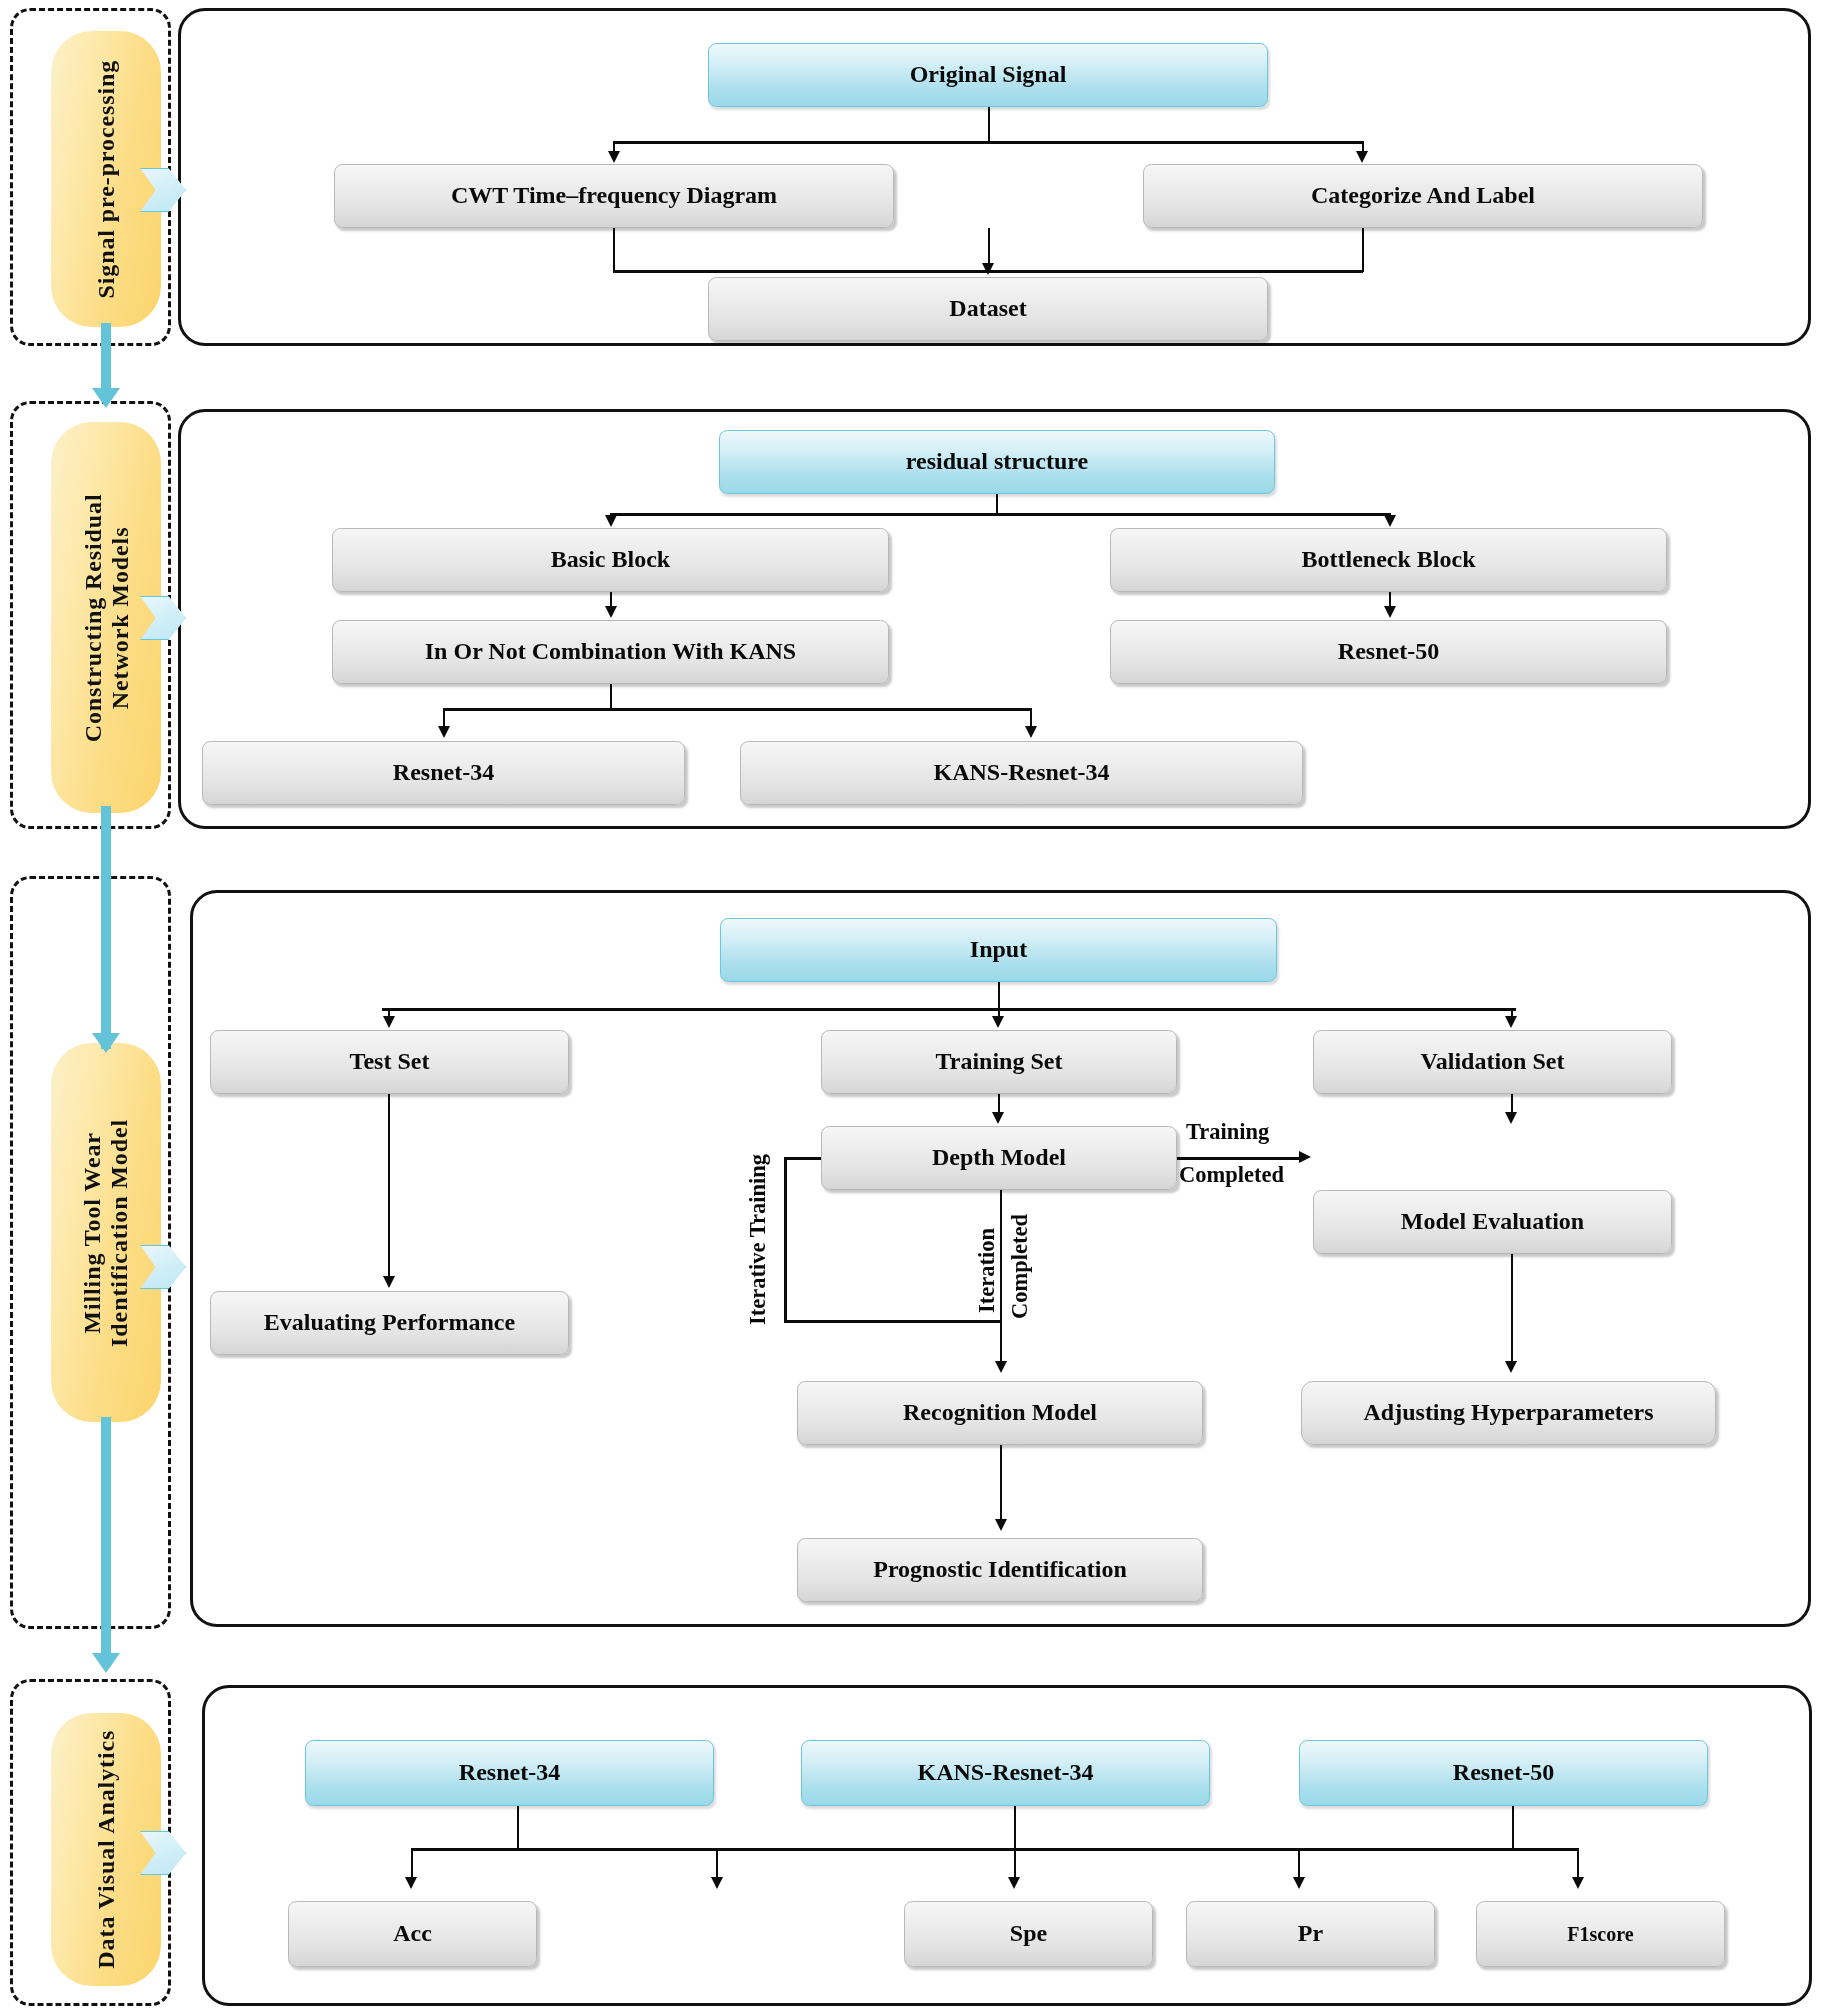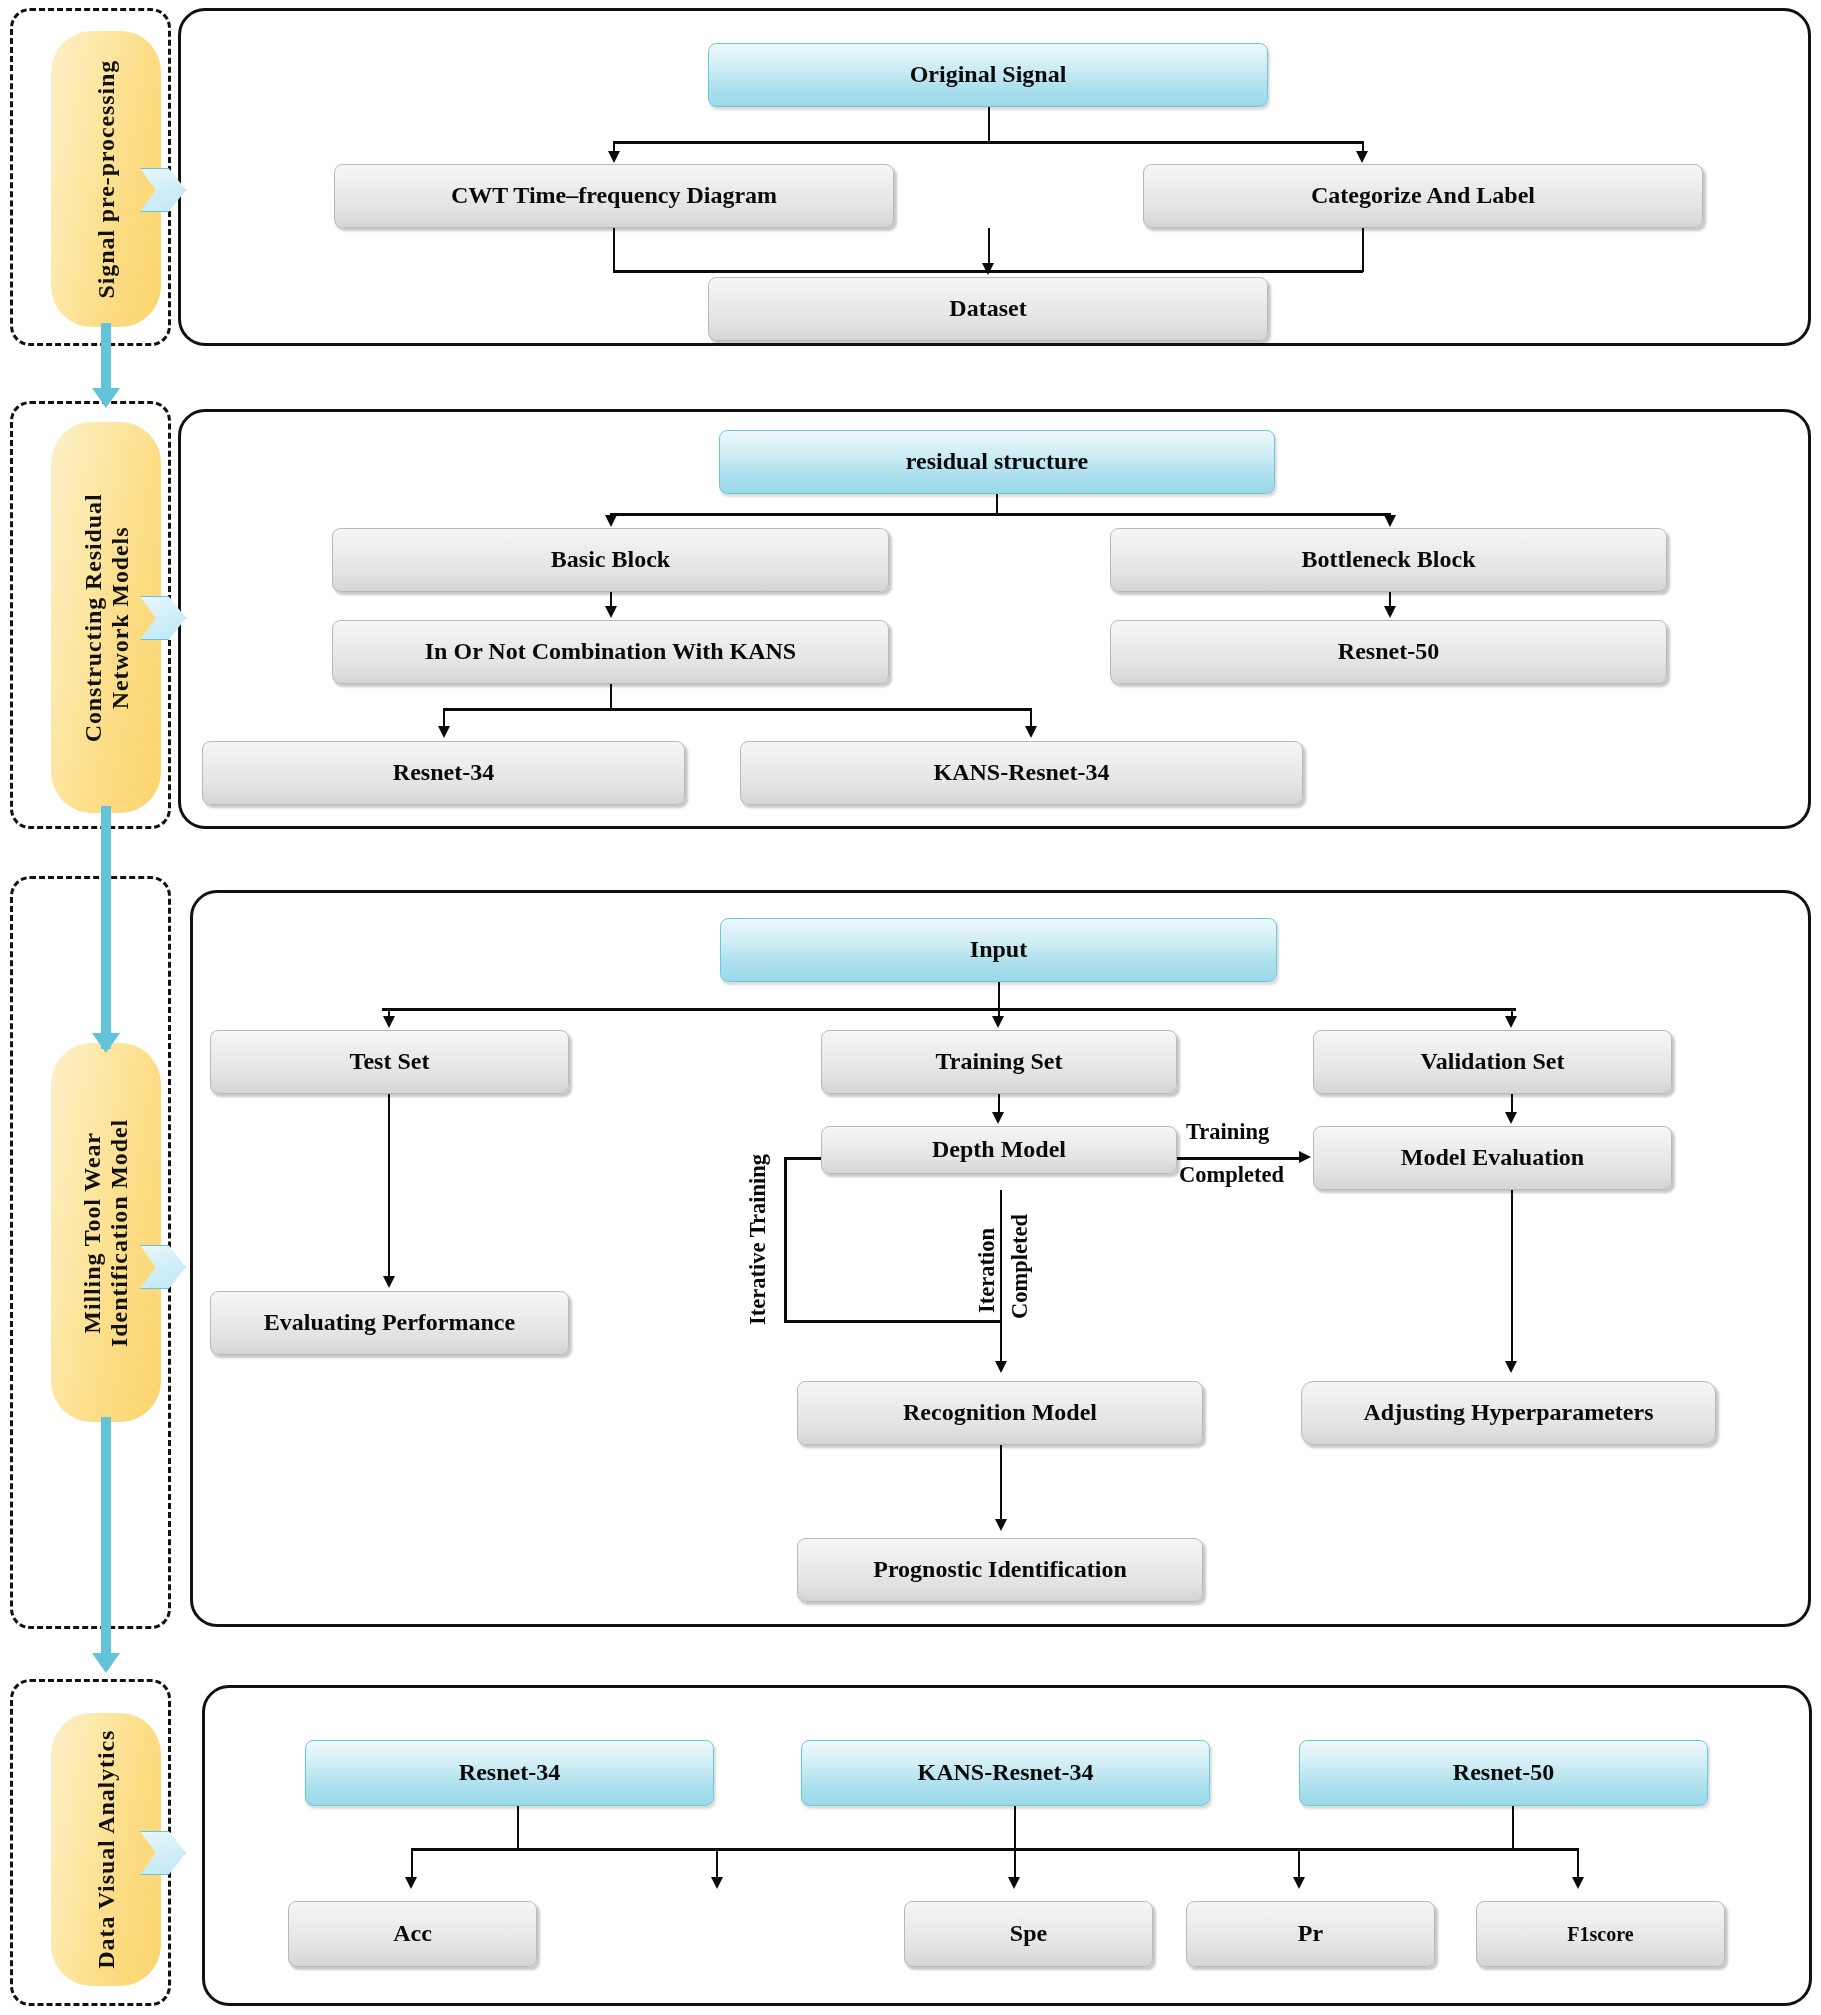--- a/index.html
+++ b/index.html
@@ -244,23 +244,23 @@
   <div class="chevron" style="left:140px; top:1245px;"></div>
 
   <div class="node blue" style="left:720px; top:918px; width:557px; height:64px; font-size:24px;">Input</div>
 
   <div class="node grey" style="left:210px; top:1030px; width:359px; height:64px; font-size:24px;">Test Set</div>
 
   <div class="node grey" style="left:821px; top:1030px; width:356px; height:64px; font-size:24px;">Training Set</div>
 
   <div class="node grey" style="left:1313px; top:1030px; width:359px; height:64px; font-size:24px;">Validation Set</div>
 
-  <div class="node grey" style="left:821px; top:1126px; width:356px; height:48px; font-size:24px;">Depth Model</div>
-
-  <div class="node grey" style="left:1313px; top:1126px; width:359px; height:64px; font-size:24px;">Model Evaluation</div>
+  <div class="node grey" style="left:821px; top:1126px; width:356px; height:64px; font-size:24px;">Depth Model</div>
+
+  <div class="node grey" style="left:1313px; top:1190px; width:359px; height:64px; font-size:24px;">Model Evaluation</div>
 
   <div class="node grey" style="left:210px; top:1291px; width:359px; height:64px; font-size:24px;">Evaluating Performance</div>
 
   <div class="node grey" style="left:797px; top:1381px; width:406px; height:64px; font-size:24px;">Recognition Model</div>
 
   <div class="node grey" style="left:1301px; top:1381px; width:415px; height:64px; font-size:24px;border-radius:12px;">Adjusting Hyperparameters</div>
 
   <div class="node grey" style="left:797px; top:1538px; width:406px; height:64px; font-size:24px;">Prognostic Identification</div>
 
   <div class="ln-v" style="left:998px; top:982px; height:28.5px;"></div>

